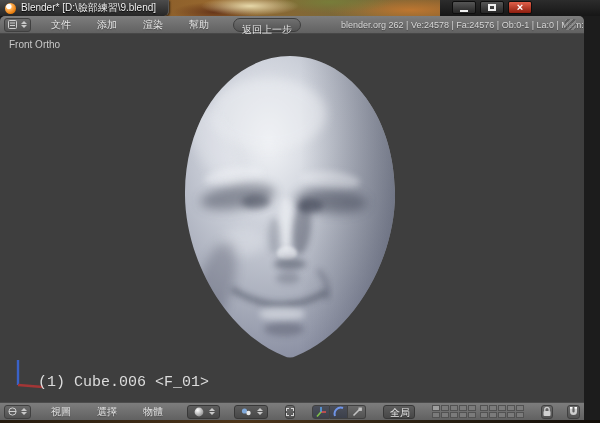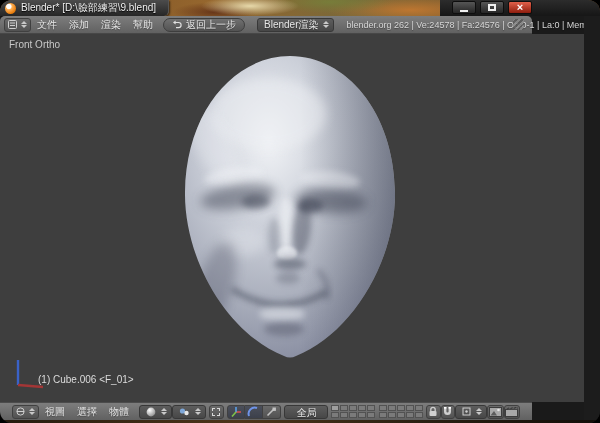--- a/index.html
+++ b/index.html
@@ -1,20 +1,20 @@
 <!DOCTYPE html>
 <html><head>
 <meta charset="utf-8">
 <style>
   * { margin:0; padding:0; box-sizing:border-box; }
   html,body { background:#000; }
   .screen {
     position:relative; width:600px; height:423px; overflow:hidden;
     font-family:"Liberation Sans","DejaVu Sans",sans-serif;
-    background:#1a1a1a; user-select:none;border-radius:12px;
+    background:#1a1a1a; user-select:none;
   }
   
   .titlebar { position:absolute; left:0; top:0; width:600px; height:16px;
     background:
       radial-gradient(70px 14px at 250px 6px, rgba(235,222,176,.95), rgba(235,222,176,0) 70%),
       radial-gradient(90px 16px at 330px 2px, rgba(118,128,58,.85), rgba(118,128,58,0) 70%),
       radial-gradient(60px 14px at 215px 12px, rgba(90,40,20,.8), rgba(90,40,20,0) 70%),
       radial-gradient(110px 18px at 410px 10px, rgba(196,120,48,.9), rgba(196,120,48,0) 75%),
       linear-gradient(90deg,#6d4420,#96672e 35%,#77683a 60%,#8a5a28 85%,#5d3a18);
   }
@@ -30,26 +30,26 @@
     display:inline-block; }
   .win-buttons { position:absolute; left:452px; top:1px; display:flex; gap:4px; }
   .win-btn { width:24px; height:13px; border-radius:2px; border:1px solid #0e0e0e;
     display:flex; align-items:center; justify-content:center;
     background:linear-gradient(#565656,#262626); cursor:pointer; }
   .win-btn.close { background:linear-gradient(#e0604a,#8e1d0e); }
   .glyph-min { width:8px; height:2px; background:#eee; margin-top:6px; }
   .glyph-max { width:8px; height:7px; border:2px solid #eee; }
   .glyph-close { color:#fff; font-size:11px; font-weight:bold; line-height:1; }
   
-  .bheader { position:absolute; left:0; width:532px; height:18px;
+  .bheader { position:absolute; left:0; width:584px; height:18px;
     background:linear-gradient(#7d7d7d,#616161);
-    display:flex; align-items:center; font-size:10px; color:#e6e6e6; gap:0;
+    display:flex; align-items:center; font-size:10px; color:#e6e6e6; gap:14px;
     text-shadow:0 1px 1px rgba(0,0,0,.35); }
   .info-header { top:16px; border-radius:5px 5px 0 0; border-bottom:1px solid #474747; padding:0 4px; }
-  .tool-header { top:402px; border-top:1px solid #4c4c4c; padding:0 12px; }
+  .tool-header { top:402px; border-top:1px solid #4c4c4c; padding:0 4px; }
   .menu-item { padding:0 6px; cursor:pointer; white-space:nowrap; }
   .mini-btn { height:14px; display:flex; align-items:center; gap:2px; padding:0 3px;
     background:linear-gradient(#6a6a6a,#525252); border:1px solid #404040; border-radius:3px; cursor:pointer; }
   .dd { height:14px; display:flex; align-items:center; gap:3px; padding:0 4px 0 6px;
     background:linear-gradient(#5d5d5d,#474747); border:1px solid #383838; border-radius:3px;
     cursor:pointer; white-space:nowrap; }
   .dd .label { flex:1; }
   .arrs { display:flex; flex-direction:column; gap:1px; margin-left:2px; }
   .arr-up { width:0; height:0; border-left:3px solid transparent; border-right:3px solid transparent; border-bottom:3px solid #c9c9c9; }
   .arr-dn { width:0; height:0; border-left:3px solid transparent; border-right:3px solid transparent; border-top:3px solid #c9c9c9; }
@@ -67,21 +67,21 @@
   .toggle-btn.pressed { background:linear-gradient(#4b4f5a,#3c404b); }
   .dotted-box { width:8px; height:8px; border:1px dashed #d8d8d8; }
   
   .layers { display:flex; gap:4px; margin:0 3px; }
   .layer-group { display:grid; grid-template-columns:repeat(5,8px); grid-template-rows:repeat(2,6px); gap:1px; }
   .layer-cell { background:#7b7b7b; border:1px solid #525252; cursor:pointer; }
   .layer-cell.active { background:#9f9f9f; }
   
   .viewport { position:absolute; left:0; top:34px; width:584px; height:368px; background:#3e3e3e; overflow:hidden; }
   .view-label { position:absolute; left:9px; top:5px; font-size:10px; color:#c9c9c9; }
-  .obj-label { position:absolute; left:38px; top:340px; font-size:10px; color:#dcdcdc; }
+  .obj-label { position:absolute; left:38px; top:340px; font-size:15px; color:#dcdcdc;font-family:Liberation Mono, monospace; }
   .axis-gizmo { position:absolute; left:6px; top:322px; }
   .face-svg { position:absolute; left:168px; top:12px; }
   .right-edge { position:absolute; left:584px; top:16px; width:16px; height:407px; background:#1c1c1c; }
   .bottom-edge { position:absolute; left:0; top:420px; width:600px; height:3px;
     background:linear-gradient(90deg,#241a0e,#4d351a 40%,#2a2012 70%,#120d08); }
   .flex-spacer { flex:1; }
   svg { display:block; }
 </style>
 </head>
 <body>
@@ -116,33 +116,26 @@
       </svg>
       <span class="arrs">
           <span class="arr-up"></span>
           <span class="arr-dn"></span>
         </span>
     </div>
     <span class="menu-item">文件</span>
     <span class="menu-item">添加</span>
     <span class="menu-item">渲染</span>
     <span class="menu-item">幫助</span>
-    <div class="pill-btn" style="margin-left:4px;">
+    <div class="pill-btn" style="margin-left:4px;flex-direction:column;">
       <svg width="10" height="9" viewBox="0 0 10 9">
         <path d="M2.5 2.5 H6.5 A2.6 2.6 0 0 1 6.5 7.7 H4" fill="none" stroke="#e0e0e0" stroke-width="1.2"></path>
         <path d="M3.6 0.6 L1 2.5 L3.6 4.4 Z" fill="#e0e0e0"></path>
       </svg>
       <span>返回上一步</span>
-    </div>
-    <div class="dd" style="margin-left:12px; width:96px;">
-      <span class="label">Blender渲染</span>
-      <span class="arrs">
-          <span class="arr-up"></span>
-          <span class="arr-dn"></span>
-        </span>
     </div>
     <span class="blender-logo" style="margin-left:8px;"></span>
     <span class="stats">blender.org 262 | Ve:24578 | Fa:24576 | Ob:0-1 | La:0 | Mem:26.05M (0.10M) | Cube.006</span>
     <div class="corner-grip"></div>
   </div>
 
   <div class="viewport">
     <span class="view-label">Front Ortho</span>
 
     <svg class="face-svg" width="248" height="330" viewBox="0 0 248 330">

